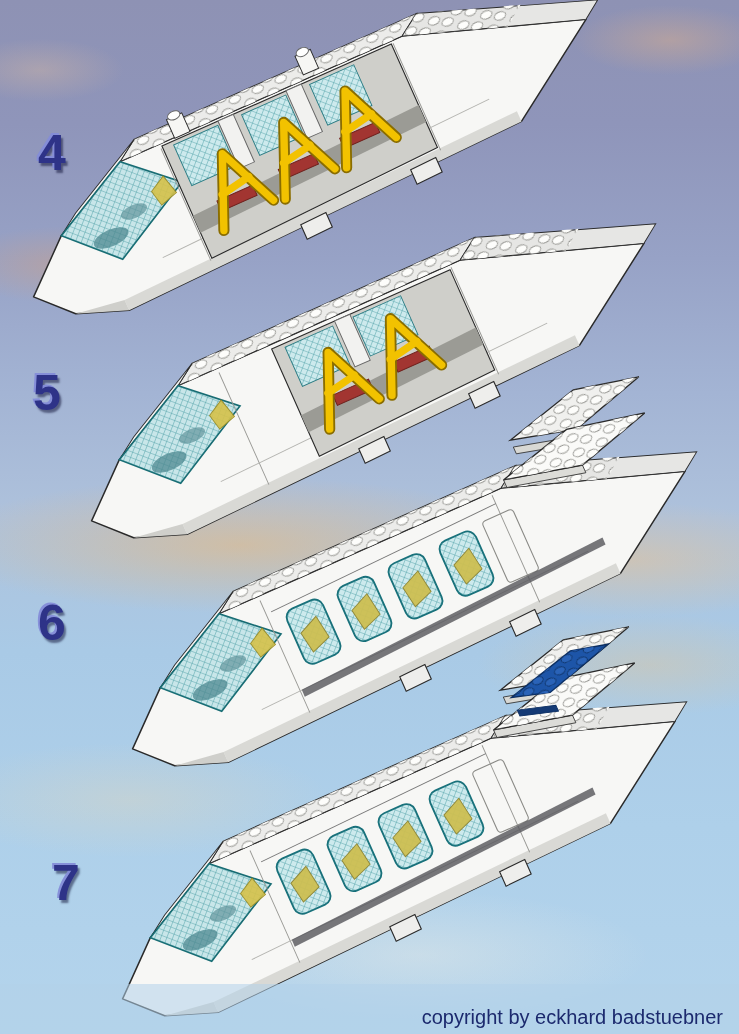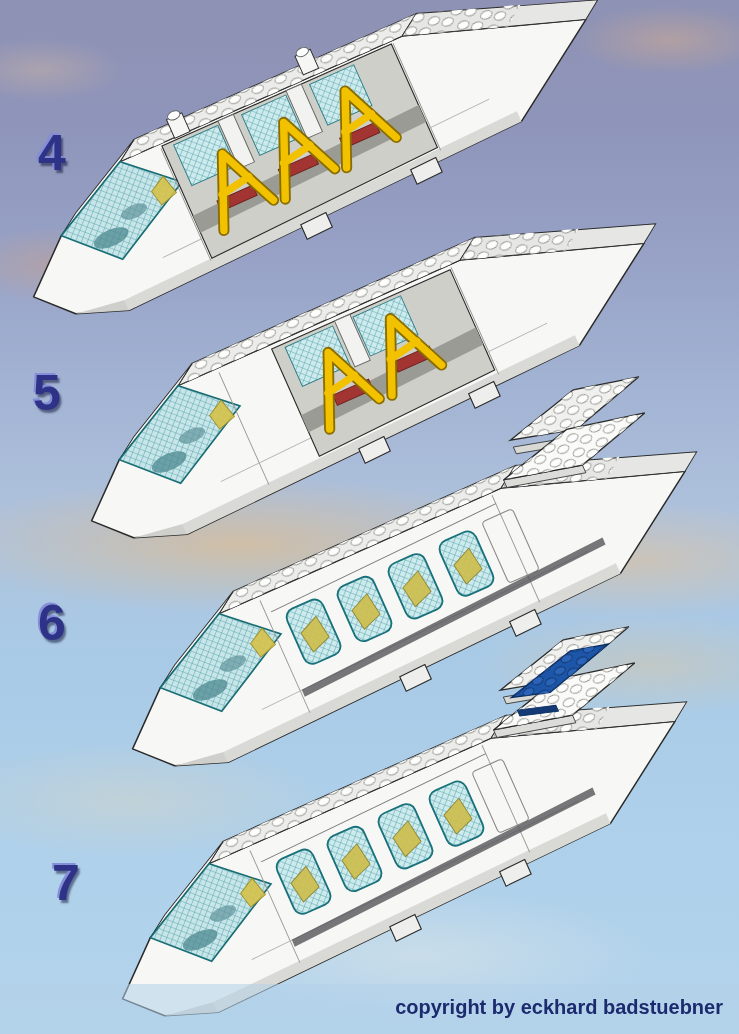--- a/index.html
+++ b/index.html
@@ -30,22 +30,22 @@
     position:absolute;
     font-weight:bold;font-size:50px;line-height:1;
     color:#2e3388;
     text-shadow:-2px -2px 0 rgba(132,140,216,.95), 2px 3px 2px rgba(10,12,50,.5);
   }
   #num4{left:38px;top:128px;}
   #num5{left:33px;top:368px;}
   #num6{left:38px;top:598px;}
   #num7{left:52px;top:858px;}
   .copyright{
-    position:absolute;right:16px;bottom:15px;
-    font-weight:bold;font-size:20px;color:#1c2a6e;
+    position:absolute;right:16px;bottom:5px;
+    font-weight:normal;font-size:20px;color:#1c2a6e;
   }
 </style>
 </head>
 <body>
 
 <div class="page">
 
   <svg class="scene" width="739" height="1034" viewBox="0 0 739 1034">
     <defs>
       <pattern id="studs" width="27" height="17" patternUnits="userSpaceOnUse">

